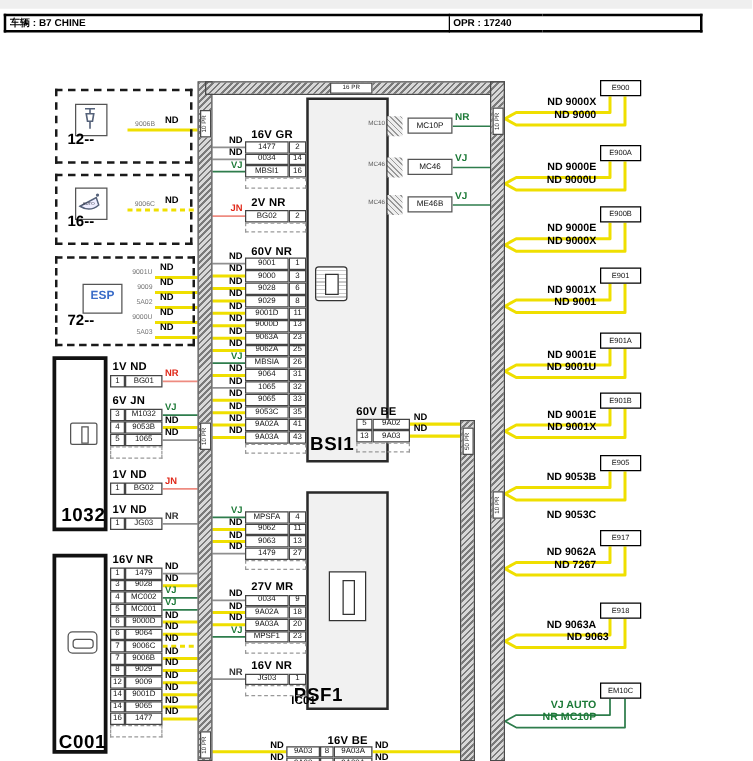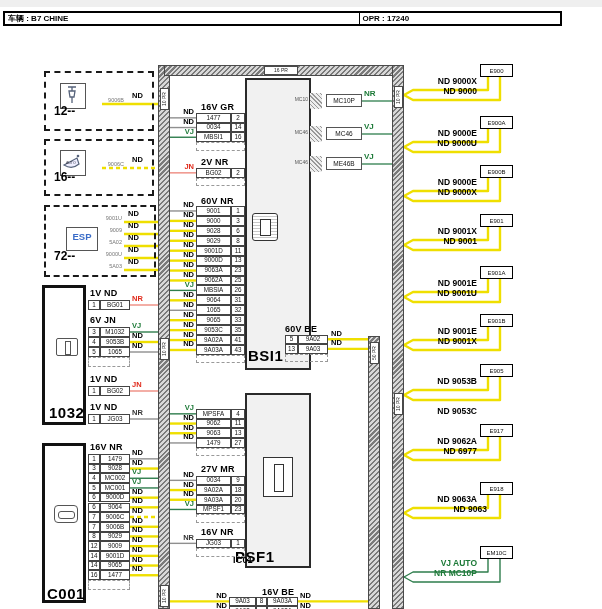--- a/index.html
+++ b/index.html
@@ -520,21 +520,21 @@
       <div class="glabel" style="left: 390px; top: 278px; width: 87px; color: rgb(0, 0, 0);">ND 9001E</div>
       <div class="glabel" style="left: 390px; top: 288px; width: 87px; color: rgb(0, 0, 0);">ND 9001U</div>
       <div class="ebox" style="left: 480px; top: 314px; width: 33px; height: 13px;">E901B</div>
       <div class="glabel" style="left: 390px; top: 326px; width: 87px; color: rgb(0, 0, 0);">ND 9001E</div>
       <div class="glabel" style="left: 390px; top: 336px; width: 87px; color: rgb(0, 0, 0);">ND 9001X</div>
       <div class="ebox" style="left: 480px; top: 364px; width: 33px; height: 13px;">E905</div>
       <div class="glabel" style="left: 390px; top: 376px; width: 87px; color: rgb(0, 0, 0);">ND 9053B</div>
       <div class="glabel" style="left: 390px; top: 386px; width: 87px; color: rgb(0, 0, 0); margin-top: 20px;">ND 9053C</div>
       <div class="ebox" style="left: 480px; top: 424px; width: 33px; height: 13px;">E917</div>
       <div class="glabel" style="left: 390px; top: 436px; width: 87px; color: rgb(0, 0, 0);">ND 9062A</div>
-      <div class="glabel" style="left: 390px; top: 446px; width: 87px; color: rgb(0, 0, 0);">ND 6977</div>
+      <div class="glabel" style="left: 390px; top: 446px; width: 87px; color: rgb(0, 0, 0);">ND 7267</div>
       <div class="ebox" style="left: 480px; top: 482px; width: 33px; height: 13px;">E918</div>
       <div class="glabel" style="left: 390px; top: 494px; width: 87px; color: rgb(0, 0, 0);">ND 9063A</div>
       <div class="glabel" style="left: 400px; top: 504px; width: 87px; color: rgb(0, 0, 0);">ND 9063</div>
       <div class="ebox" style="left: 480px; top: 546px; width: 33px; height: 13px;">EM10C</div>
       <div class="glabel" style="left: 390px; top: 558px; width: 87px; color: rgb(29, 122, 56);">VJ AUTO</div>
       <div class="glabel" style="left: 390px; top: 568px; width: 87px; color: rgb(29, 122, 56);">NR MC10P</div>
     </div>
 </div>
 
 </body></html>

